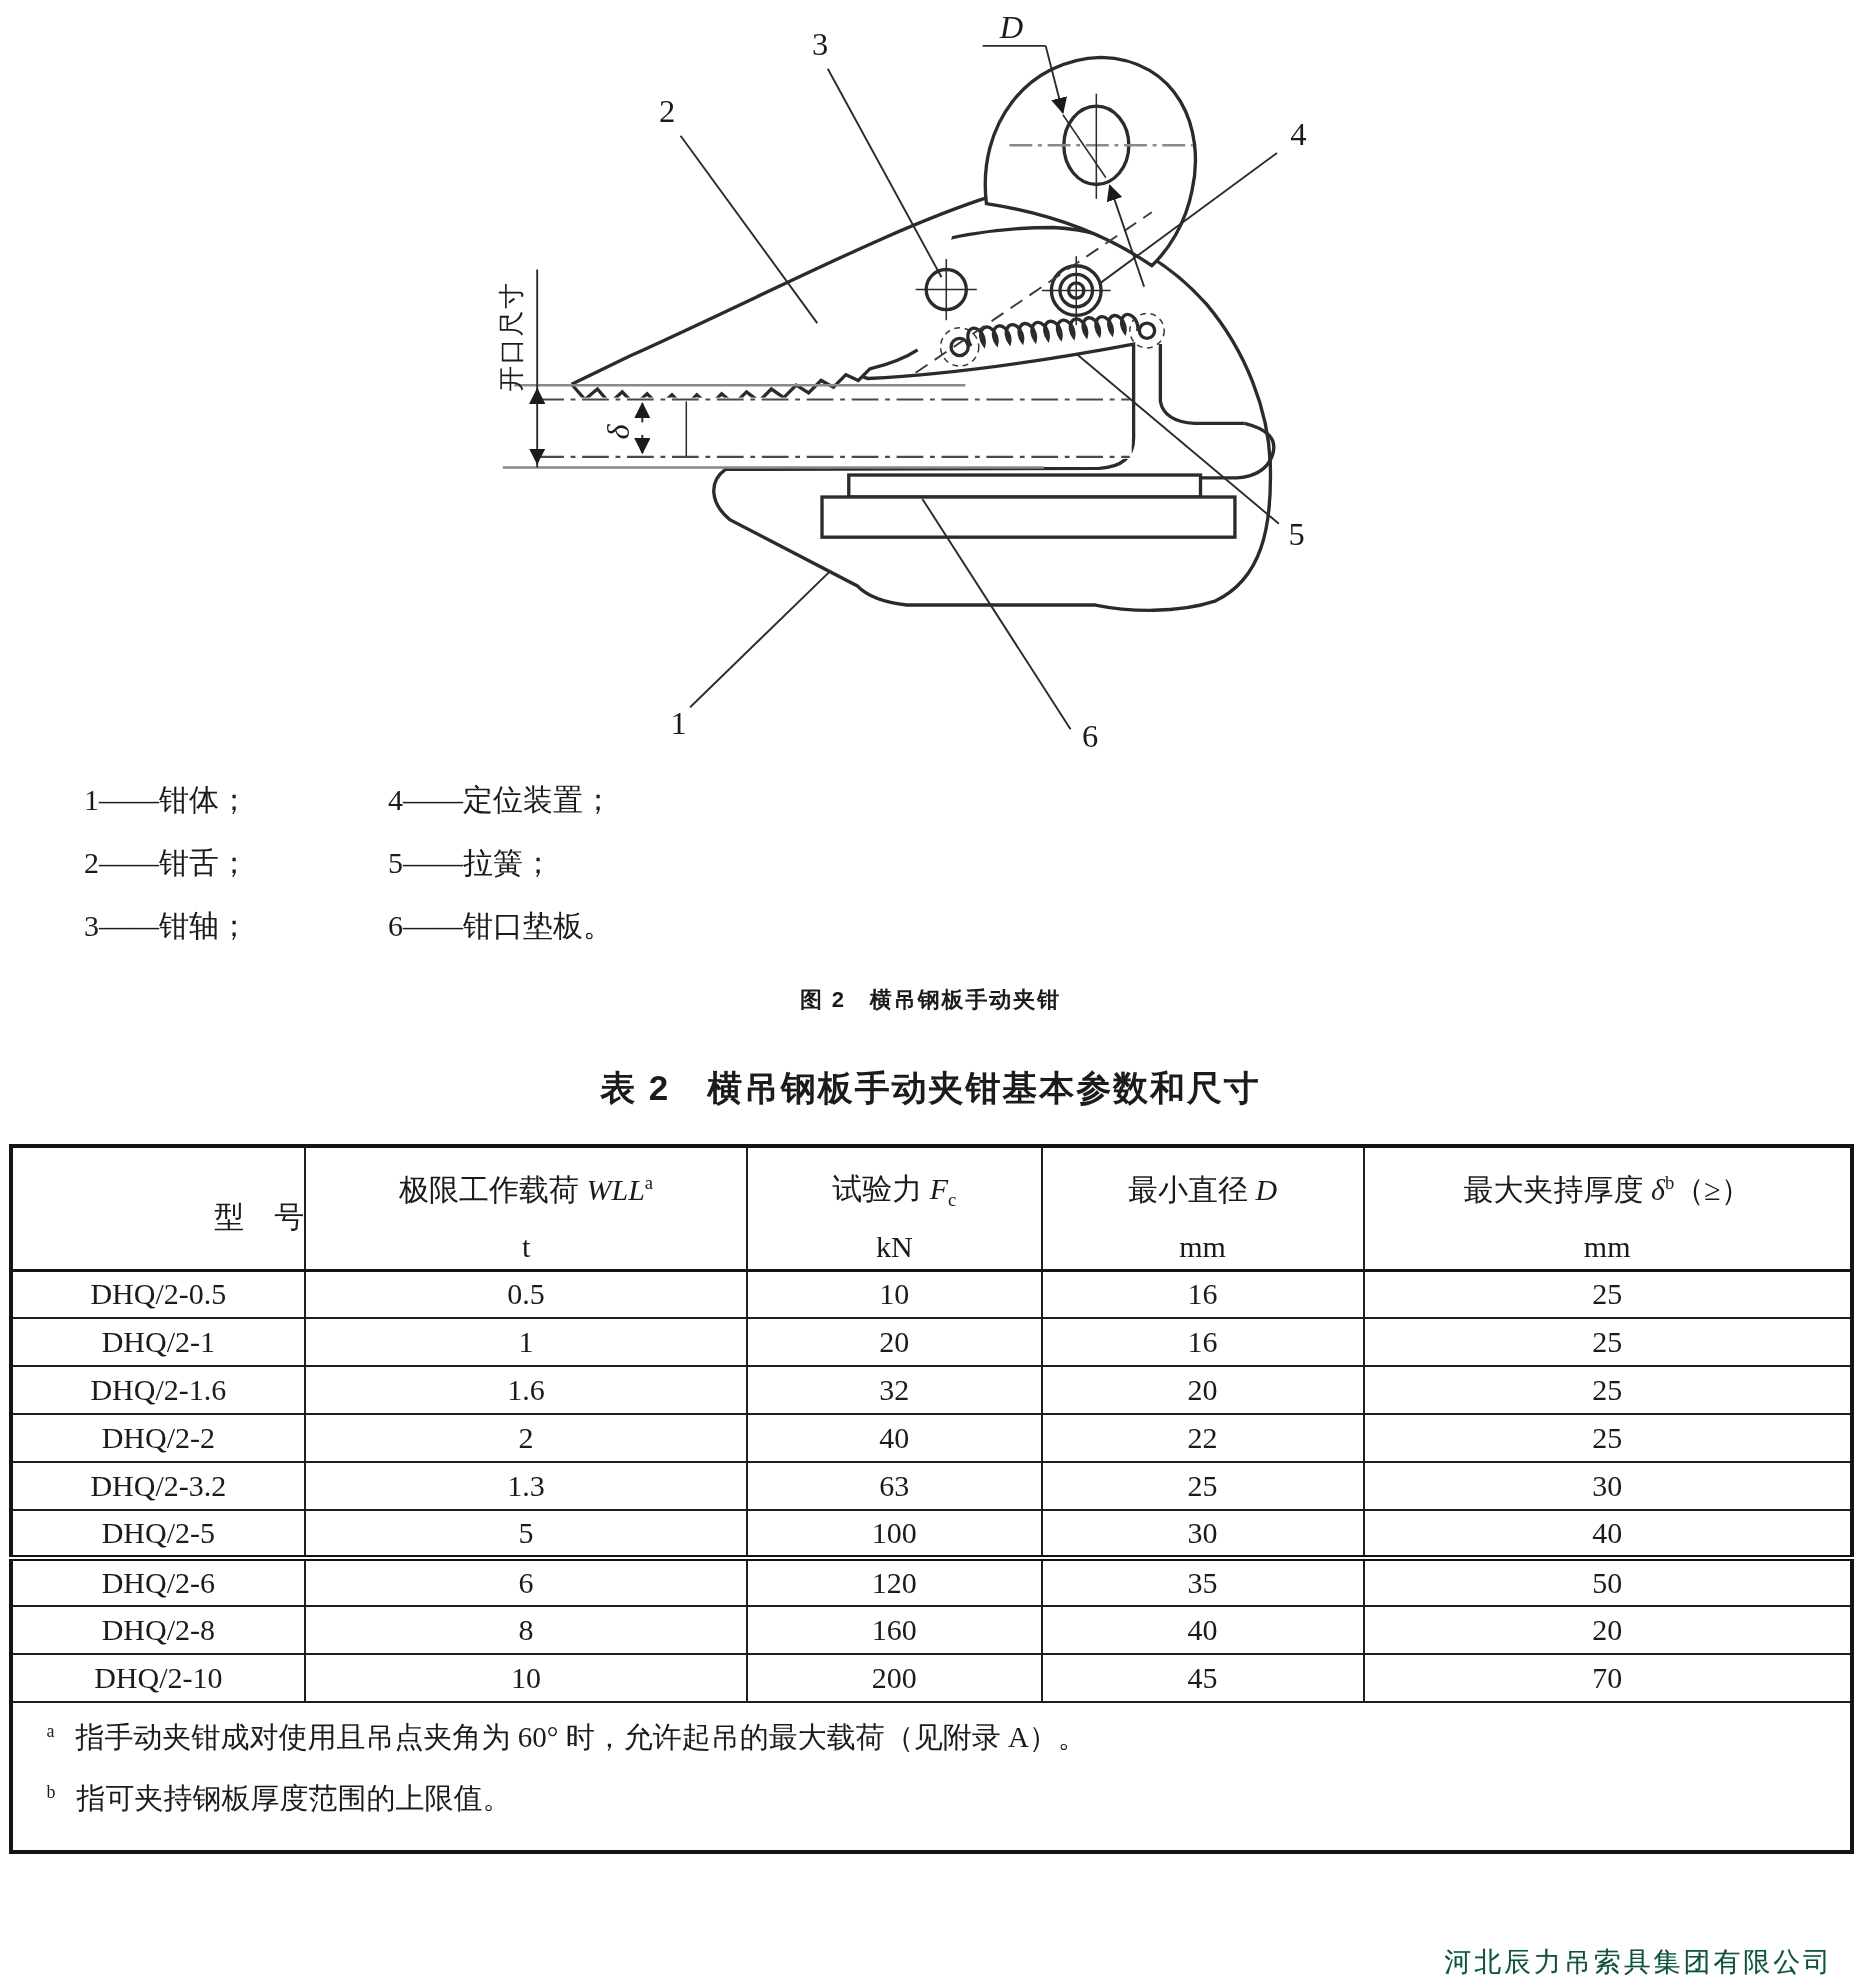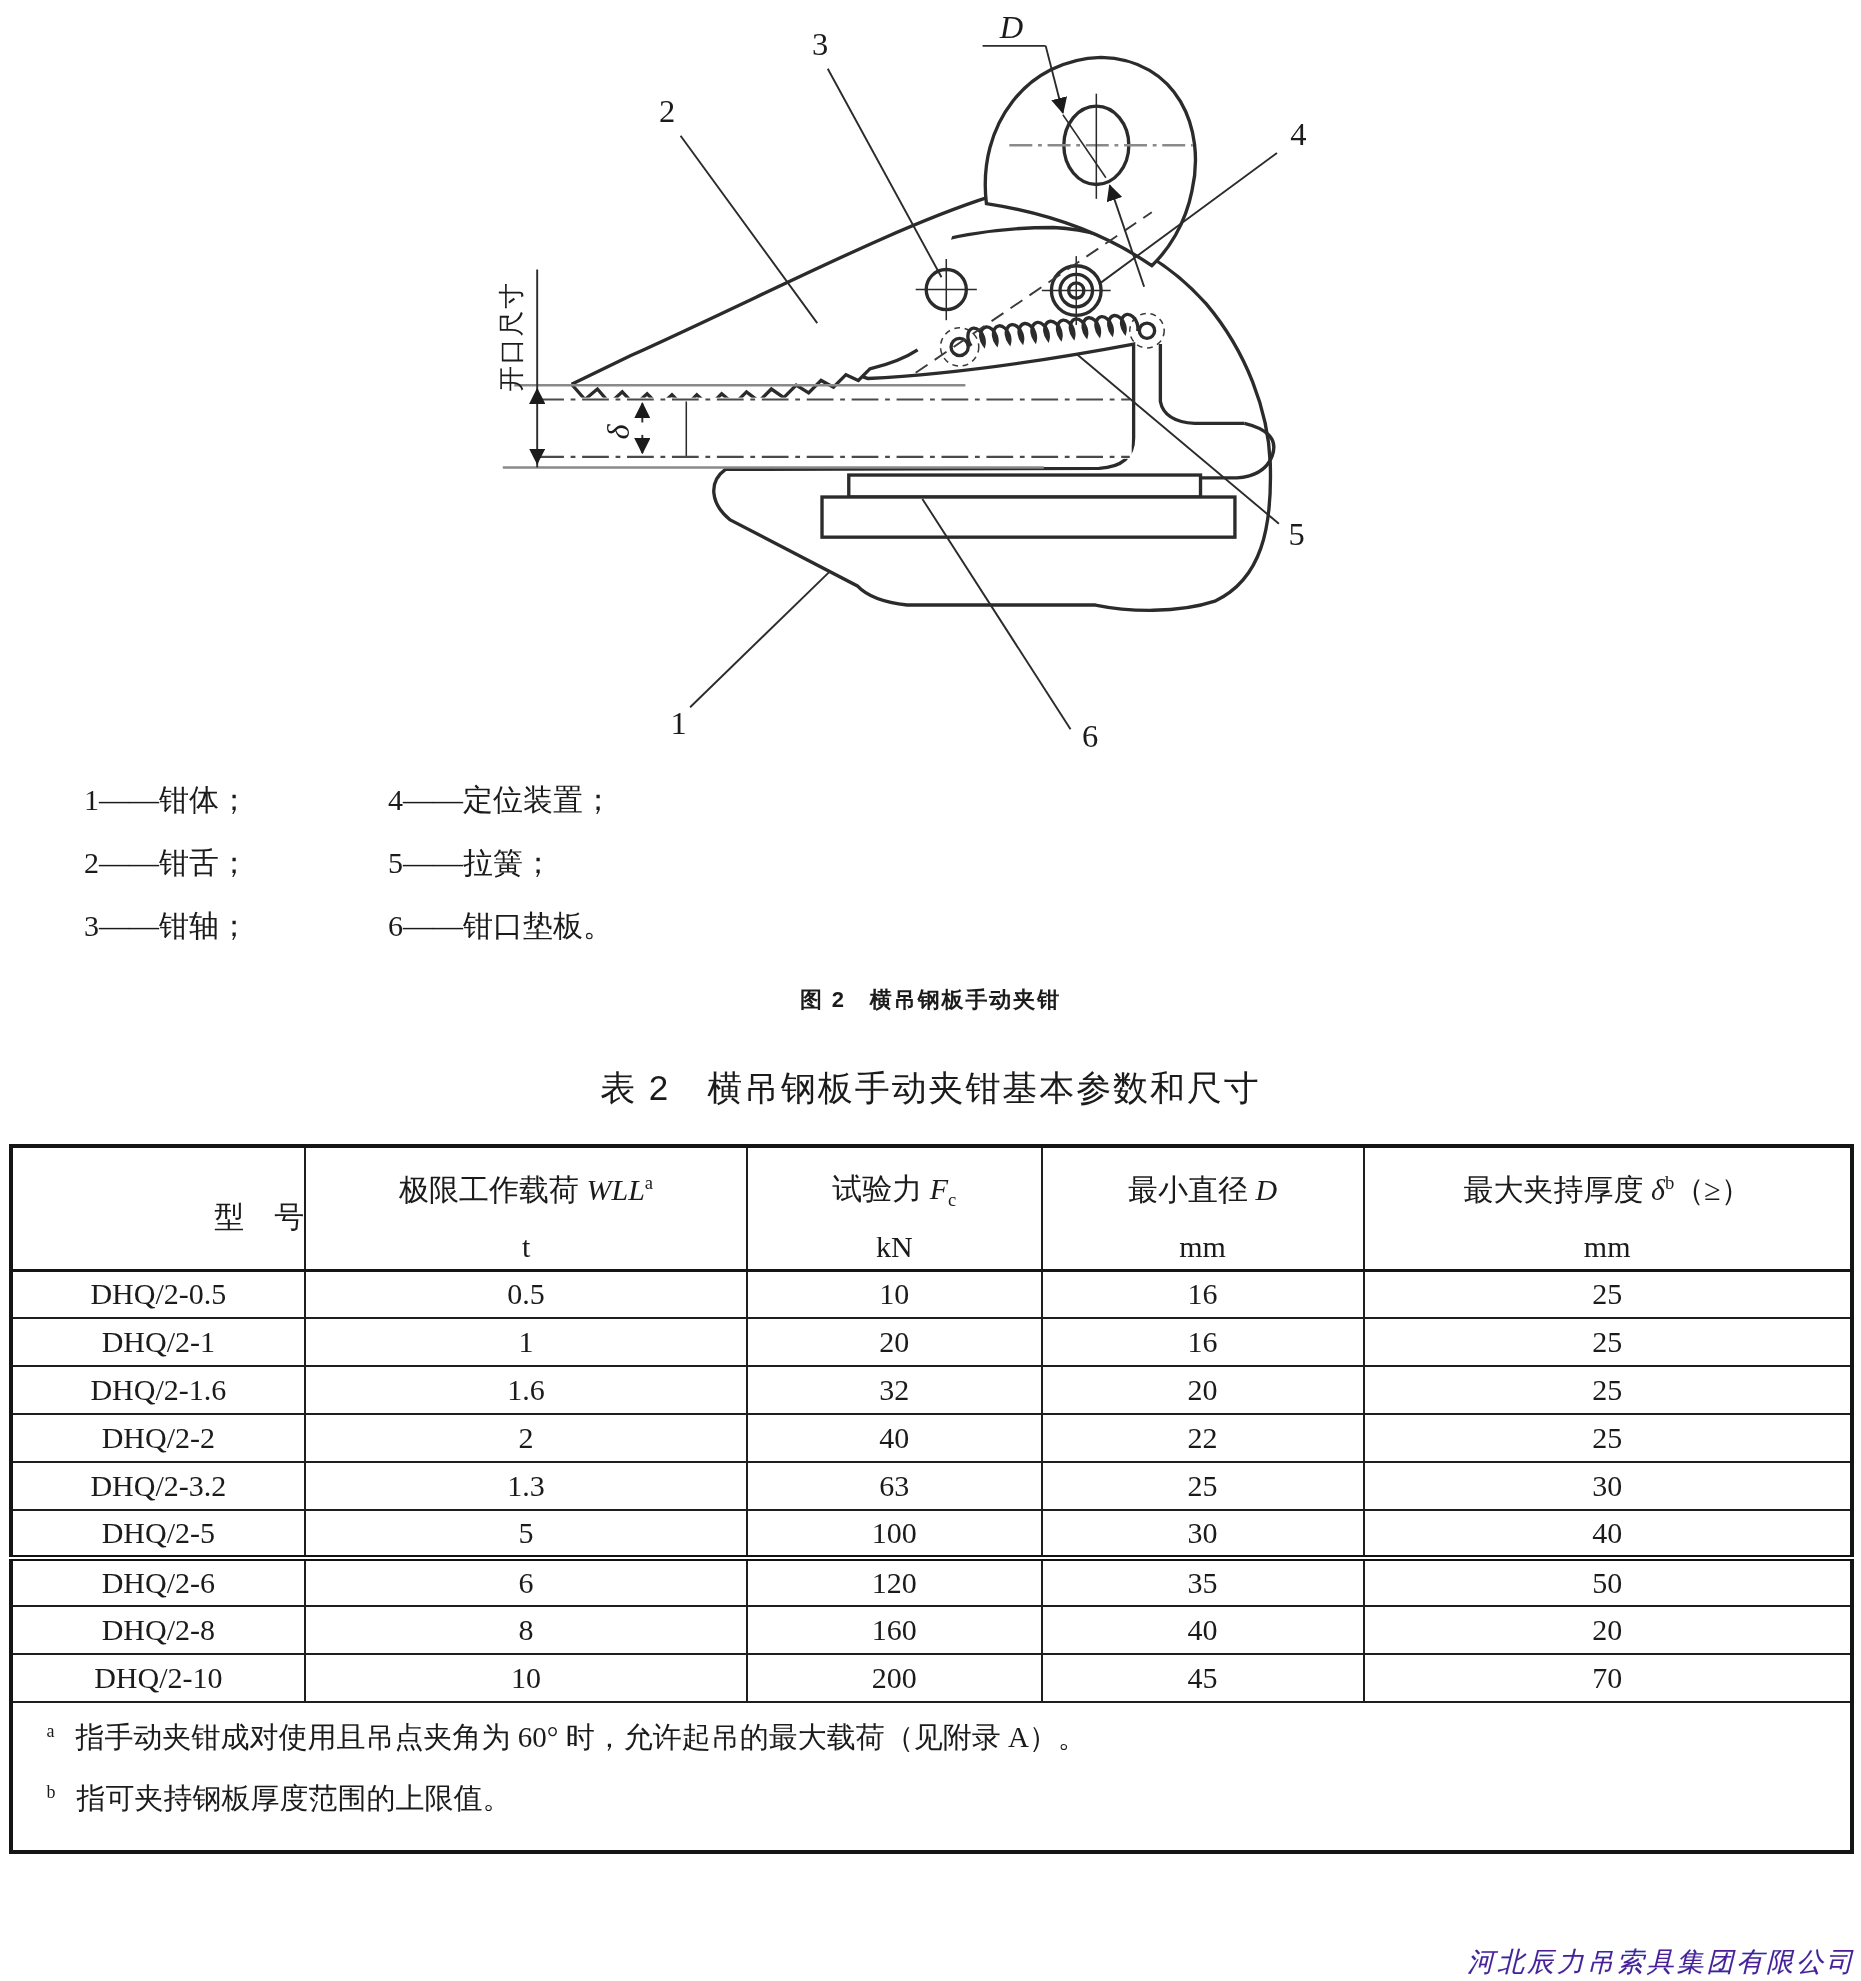--- a/index.html
+++ b/index.html
@@ -35,21 +35,21 @@
   .legend .item { display:flex; align-items:center;text-align:right; }
   
   .fig-caption {
     margin-top:27px; text-align:center;
     font-family:"Liberation Sans","DejaVu Sans",sans-serif;
     font-weight:700; font-size:22px; letter-spacing:1.9px;
   }
   .tbl-caption {
     margin-top:50px; text-align:center;
     font-family:"Liberation Sans","DejaVu Sans",sans-serif;
-    font-weight:400; font-size:35px; letter-spacing:1.9px;
+    font-weight:700; font-size:35px; letter-spacing:1.9px;
   }
   
   table.params {
     margin:32.5px 7.6px 0 8.6px;
     width:1845px;
     border-collapse:collapse;
     table-layout:fixed;
   }
   table.params col.c1{width:16%;} table.params col.c2{width:24%;}
   table.params col.c3{width:16%;} table.params col.c4{width:17.5%;}
@@ -70,25 +70,24 @@
   sup,sub { font-size:0.62em; }
   table.params tfoot td {
     border-top:2.9px solid #151515;
     text-align:left; padding:15.3px 13.4px 9.6px 34px;
     font-size:29px; height:122px; vertical-align:top;
   }
   .fn-line { margin-bottom:21px; }
   .fn-line sup { margin-right:21px; }
   
   .watermark {
-    position:absolute; top:1944px; right:5px;
+    position:absolute; top:1944px; right:28px;
     font-size:27px; letter-spacing:2.9px;
-    color:#4c1d95; white-space:nowrap;
+    color:#14532d; white-space:nowrap;
     text-shadow:0 0 1px #9fd1f0;
-    font-style:italic;
   }
 </style>
 </head>
 <body>
 
 <svg class="diagram" viewBox="0 0 1947 792">
   <defs>
     <marker id="arw" viewBox="0 0 10 10" refX="9.2" refY="5" markerWidth="8.5" markerHeight="8.5" orient="auto-start-reverse">
       <path d="M0,0 L10,5 L0,10 z" fill="#1b1b1b"></path>
     </marker>

